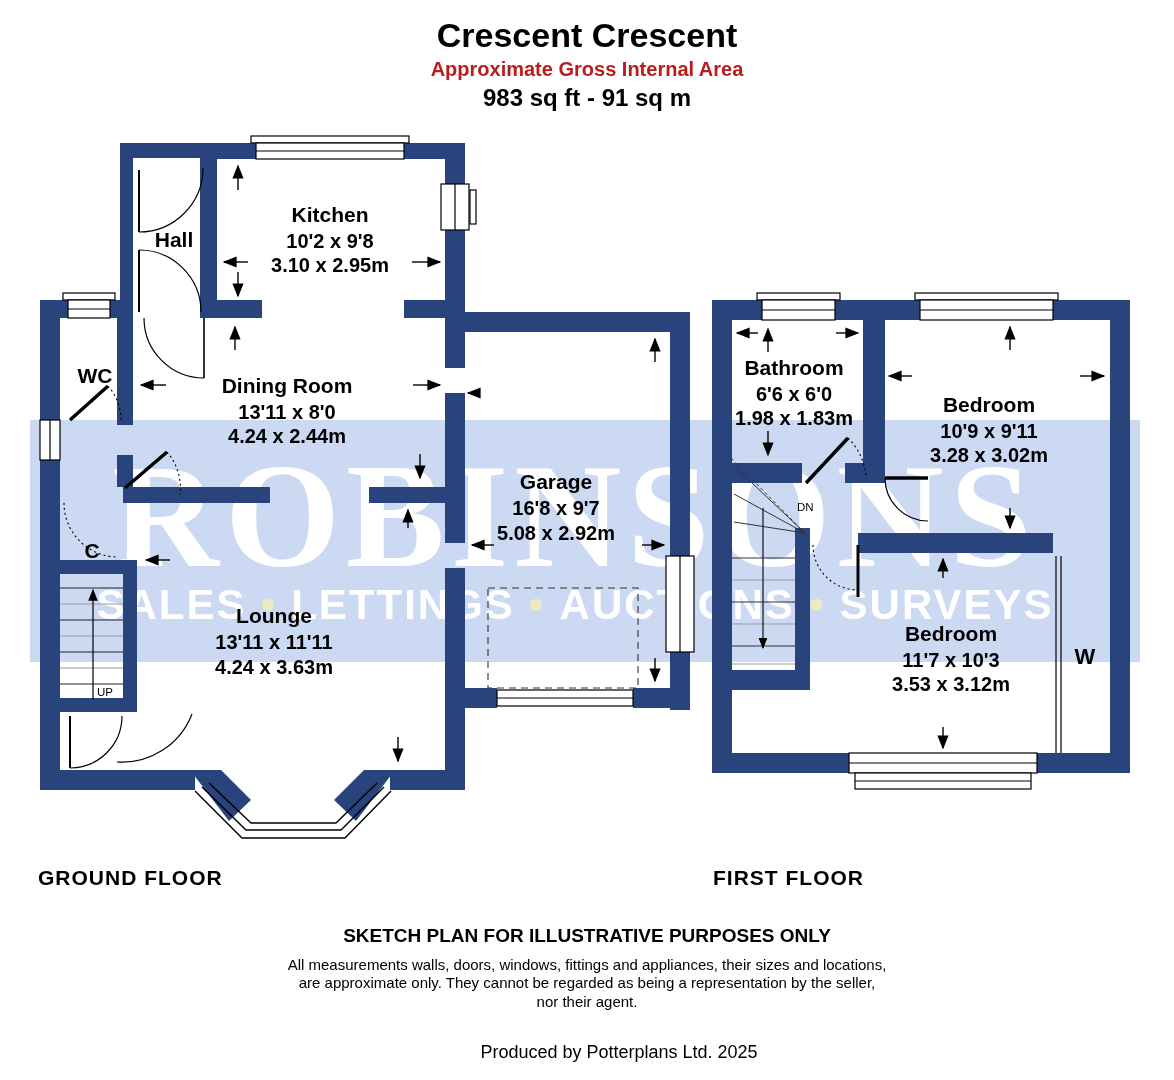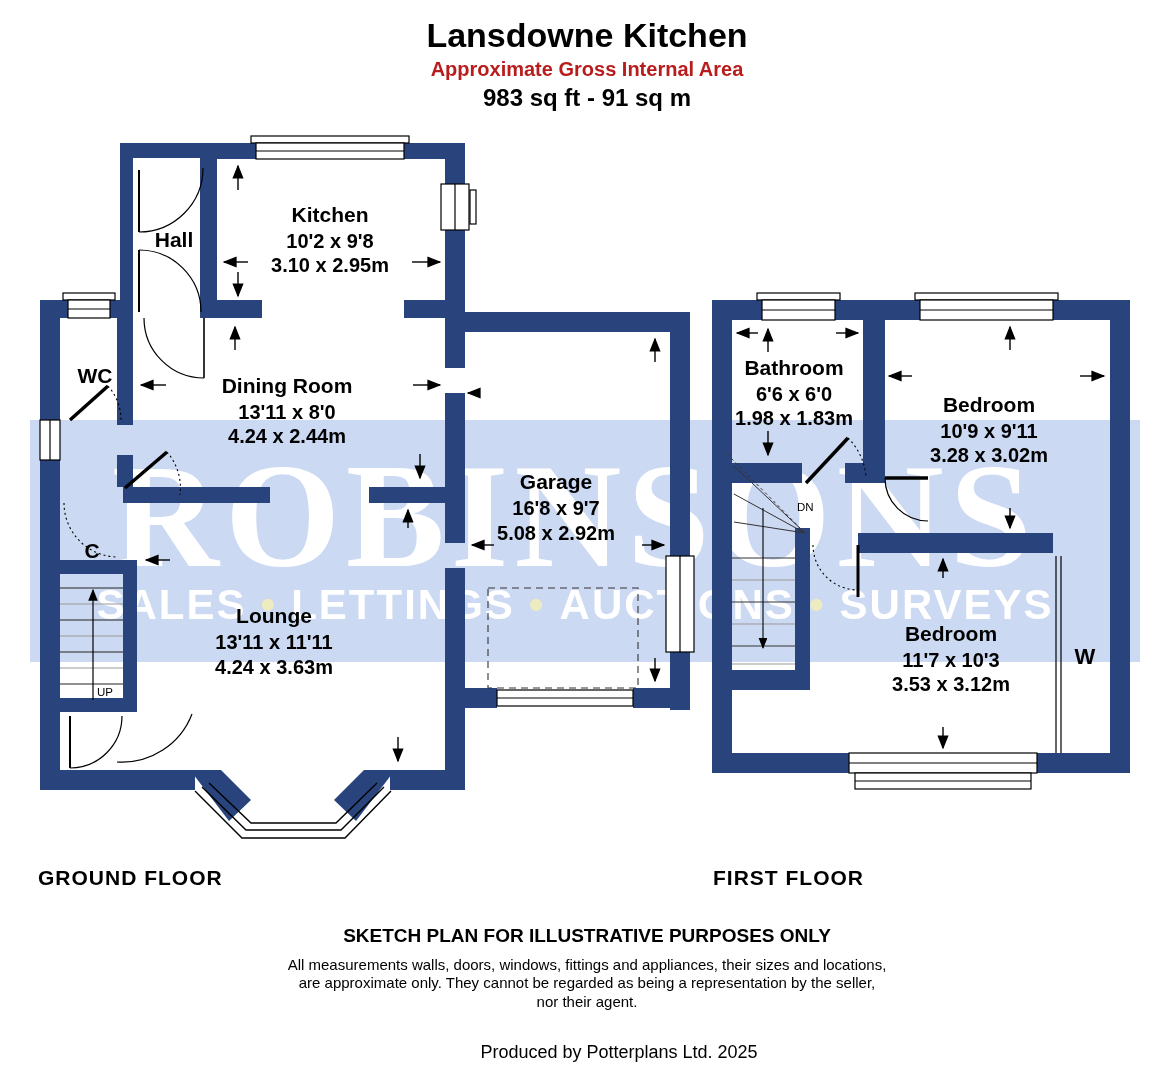--- a/index.html
+++ b/index.html
@@ -251,21 +251,21 @@
       <text class="dim" x="989" y="438" text-anchor="middle">10'9 x 9'11</text>
       <text class="dim" x="989" y="462" text-anchor="middle">3.28 x 3.02m</text>
       <text class="room" x="951" y="641" text-anchor="middle">Bedroom</text>
       <text class="dim" x="951" y="667" text-anchor="middle">11'7 x 10'3</text>
       <text class="dim" x="951" y="691" text-anchor="middle">3.53 x 3.12m</text>
       <text class="room" x="1085" y="664" text-anchor="middle" style="font-size:22px">W</text>
     </g>
   </g>
 </svg>
 
-<div class="abs ctr title">Lansdowne Kitchen</div>
+<div class="abs ctr title">Crescent Crescent</div>
 <div class="abs ctr subtitle">Approximate Gross Internal Area</div>
 <div class="abs ctr area">983 sq ft - 91 sq m</div>
 
 <div class="abs floorlabel" style="left:38px;top:866px;">GROUND FLOOR</div>
 <div class="abs floorlabel" style="left:713px;top:866px;">FIRST FLOOR</div>
 
 <div class="abs ctr notice">SKETCH PLAN FOR ILLUSTRATIVE PURPOSES ONLY</div>
 <div class="abs disclaimer">All measurements walls, doors, windows, fittings and appliances, their sizes and locations, are approximate only. They cannot be regarded as being a representation by the seller, nor their agent.</div>
 <div class="abs ctr credit">Produced by Potterplans Ltd. 2025</div>
 

